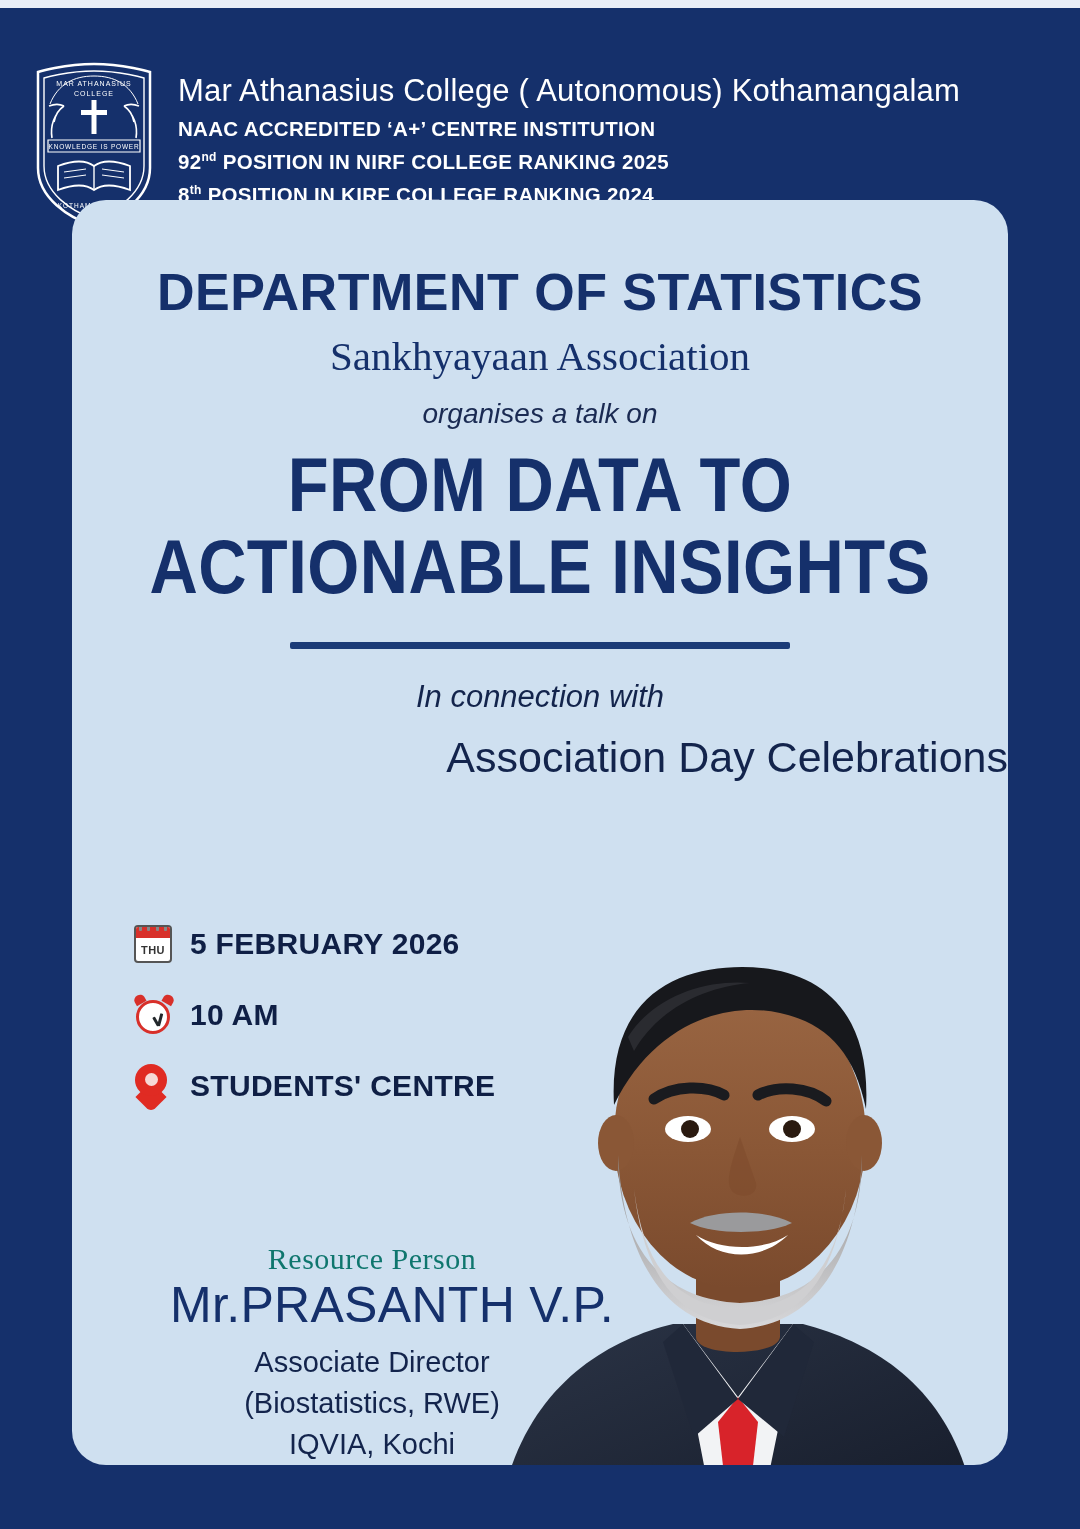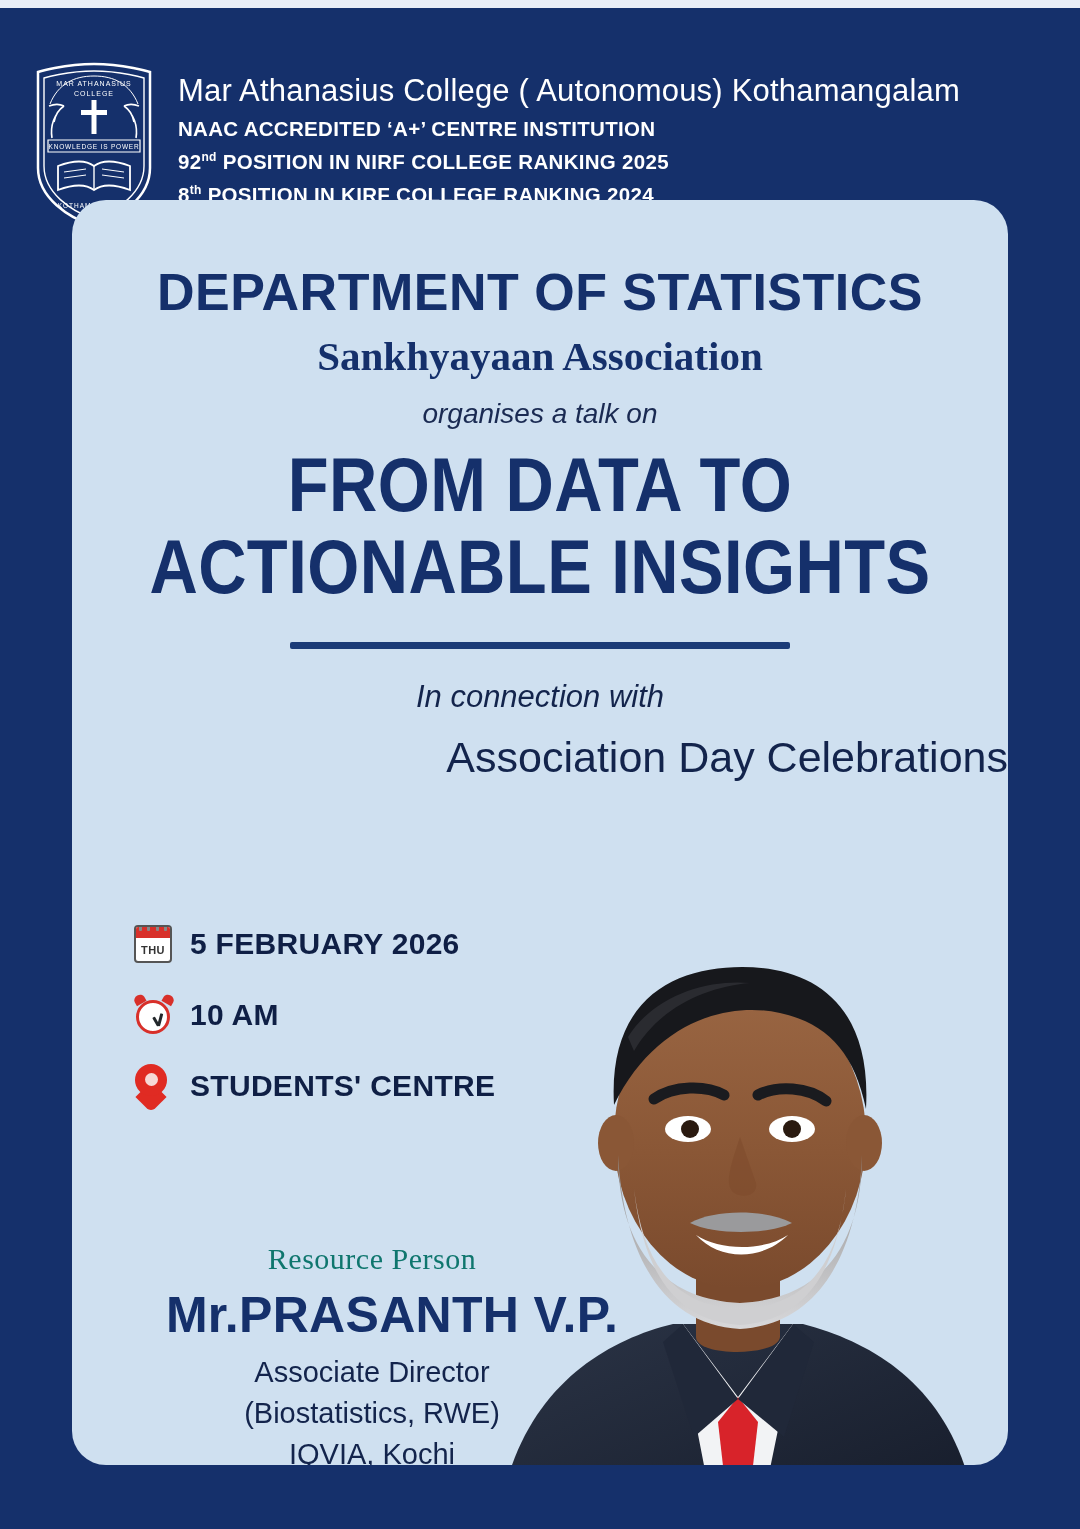--- a/index.html
+++ b/index.html
@@ -94,21 +94,21 @@
     font-size: 52px;
     font-weight: bold;
     letter-spacing: 0.5px;
   }
   .assoc-name {
     text-align: center;
     margin-top: 10px;
     color: #15306b;
     font-family: "Liberation Serif", serif;
     font-size: 41px;
-    font-weight: bold;
+    font-weight: normal;
   }
   .organises {
     text-align: center;
     margin-top: 18px;
     color: #1a2a52;
     font-size: 28px;
     font-style: italic;
   }
   .talk-title {
     text-align: center;
@@ -283,23 +283,22 @@
     width: 600px;
     text-align: center;
   }
   .res-label {
     font-family: "Liberation Serif", serif;
     font-size: 30px;
     color: #0f766e;
     letter-spacing: 0.5px;
   }
   .res-name {
-    margin-top: 10px;
     font-size: 50px;
-    font-weight: bold;
+    font-weight: normal;
     color: #15306b;
     letter-spacing: 0.3px;
     padding-left: 40px;
   }
   .res-role {
     margin-top: 12px;
     font-size: 29px;
     color: #13244c;
   }
   .res-sub {

